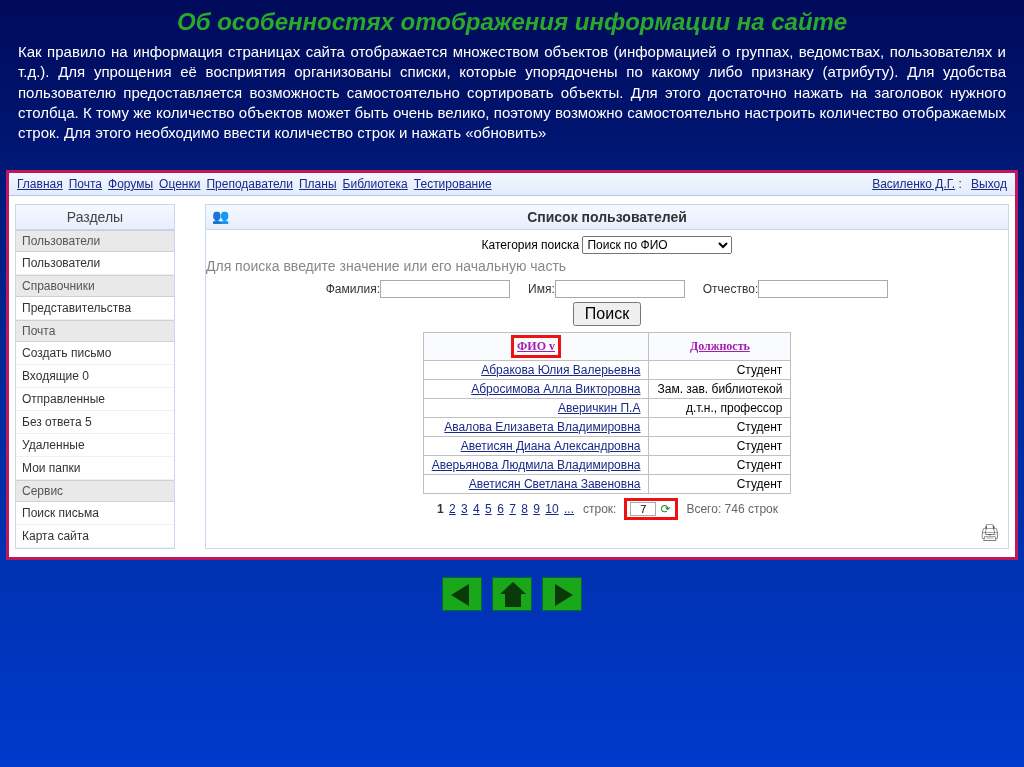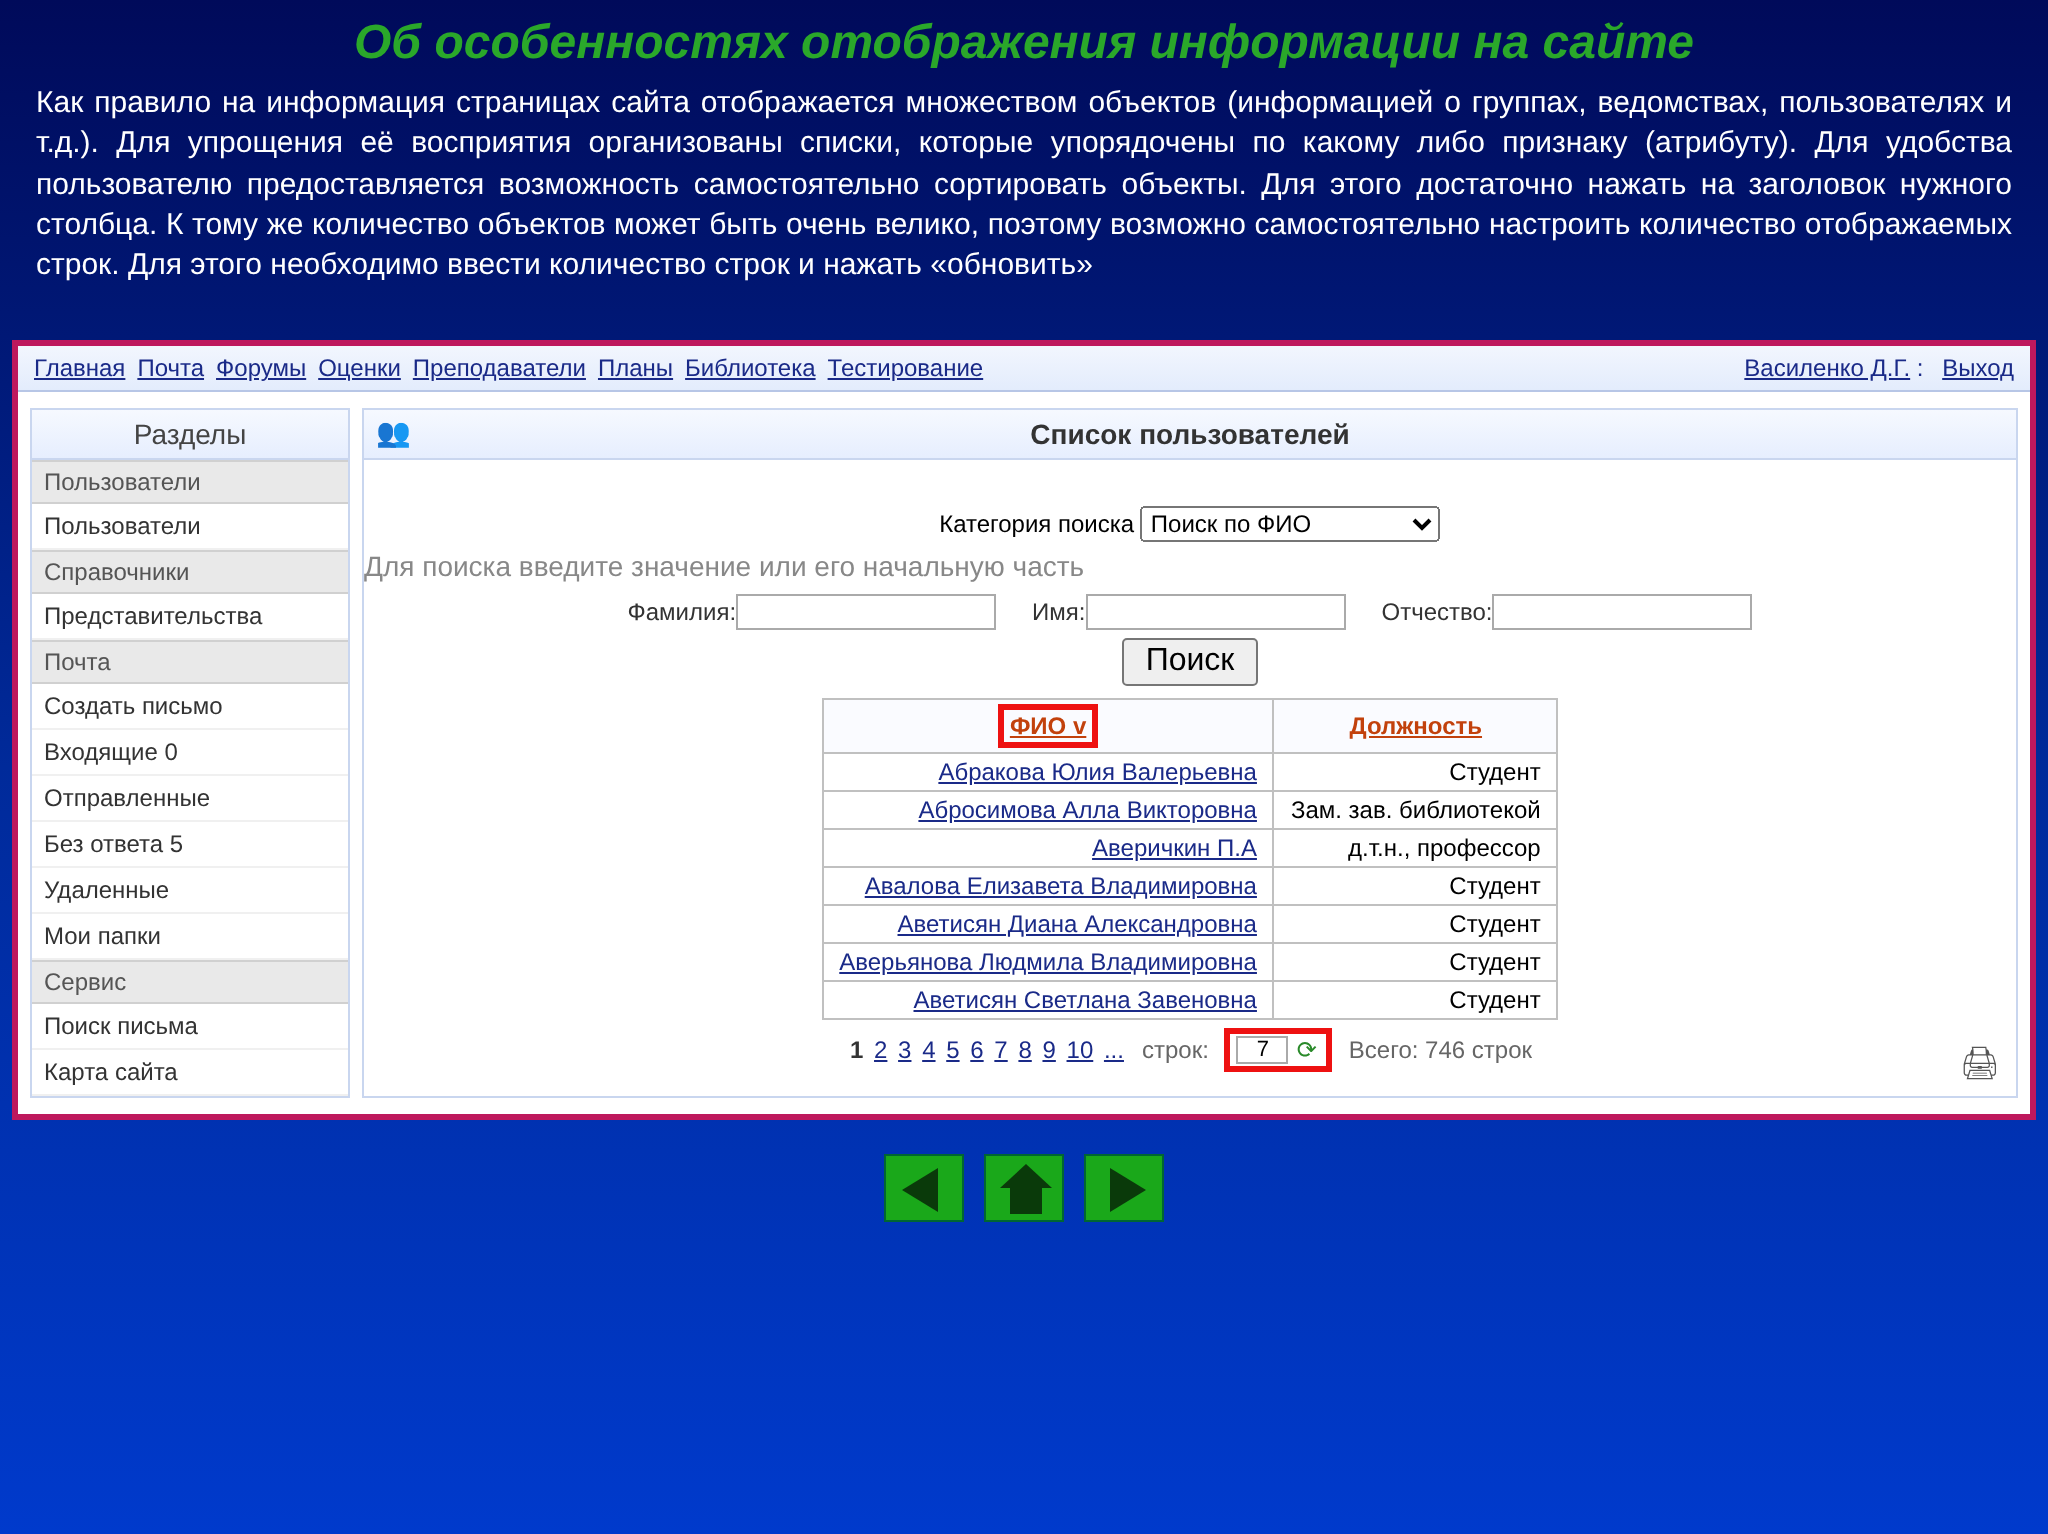--- a/index.html
+++ b/index.html
@@ -35,21 +35,21 @@
     border-bottom: 1px solid #b7c6e6;
     padding: 4px 8px;
     font-size: 12px;
     color: #1a2a88;
     display: flex;
     justify-content: space-between;
   }
   .topnav a { color: #1a2a88; text-decoration: underline; margin-right: 6px; cursor:pointer;}
   .topnav .right a { margin-right: 0; margin-left: 6px; }
   .topnav .right { color:#1a2a88; }
-  .app-body { display:flex; }
+  .app-body { display:flex;gap:24px; }
   .sidebar {
     width: 160px;
     margin: 8px 6px 8px 6px;
     font-size: 12px;
     border:1px solid #c9d6ef;
   }
   .sidebar-title {
     background: linear-gradient(to bottom,#f6f9ff,#e6eefe);
     text-align:center;
     font-size:14px;
@@ -87,21 +87,21 @@
     border-bottom:1px solid #c9d6ef;
     position:relative;
   }
   .main-title .grp-icon {
     position:absolute;
     left:6px; top:3px;
     font-size:14px;
   }
   .search-cat {
     text-align:center;
-    padding:23px 0 4px 0;
+    padding:6px 0 4px 0;
   }
   .search-cat select {
     font-size:12px;
     width:150px;
   }
   .hint {
     text-align:left;
     color:#888;
     font-size:14px;
     padding-bottom:6px;
@@ -134,23 +134,24 @@
     padding:2px 8px;
     text-align:right;
     white-space:nowrap;
   }
   .result-table th {
     text-align:center;
     font-weight:bold;
     background:#fafbff;
   }
   .result-table th a {
-    color:#c2410c;
+    color:#a21caf;
     text-decoration:underline;
     cursor:pointer;
+    font-family:Liberation Serif, serif;
   }
   .result-table td a {
     color:#1a2a88;
     text-decoration:underline;
     cursor:pointer;
   }
   .highlight-red {
     border:3px solid #e11;
     padding:1px 3px;
     display:inline-block;

